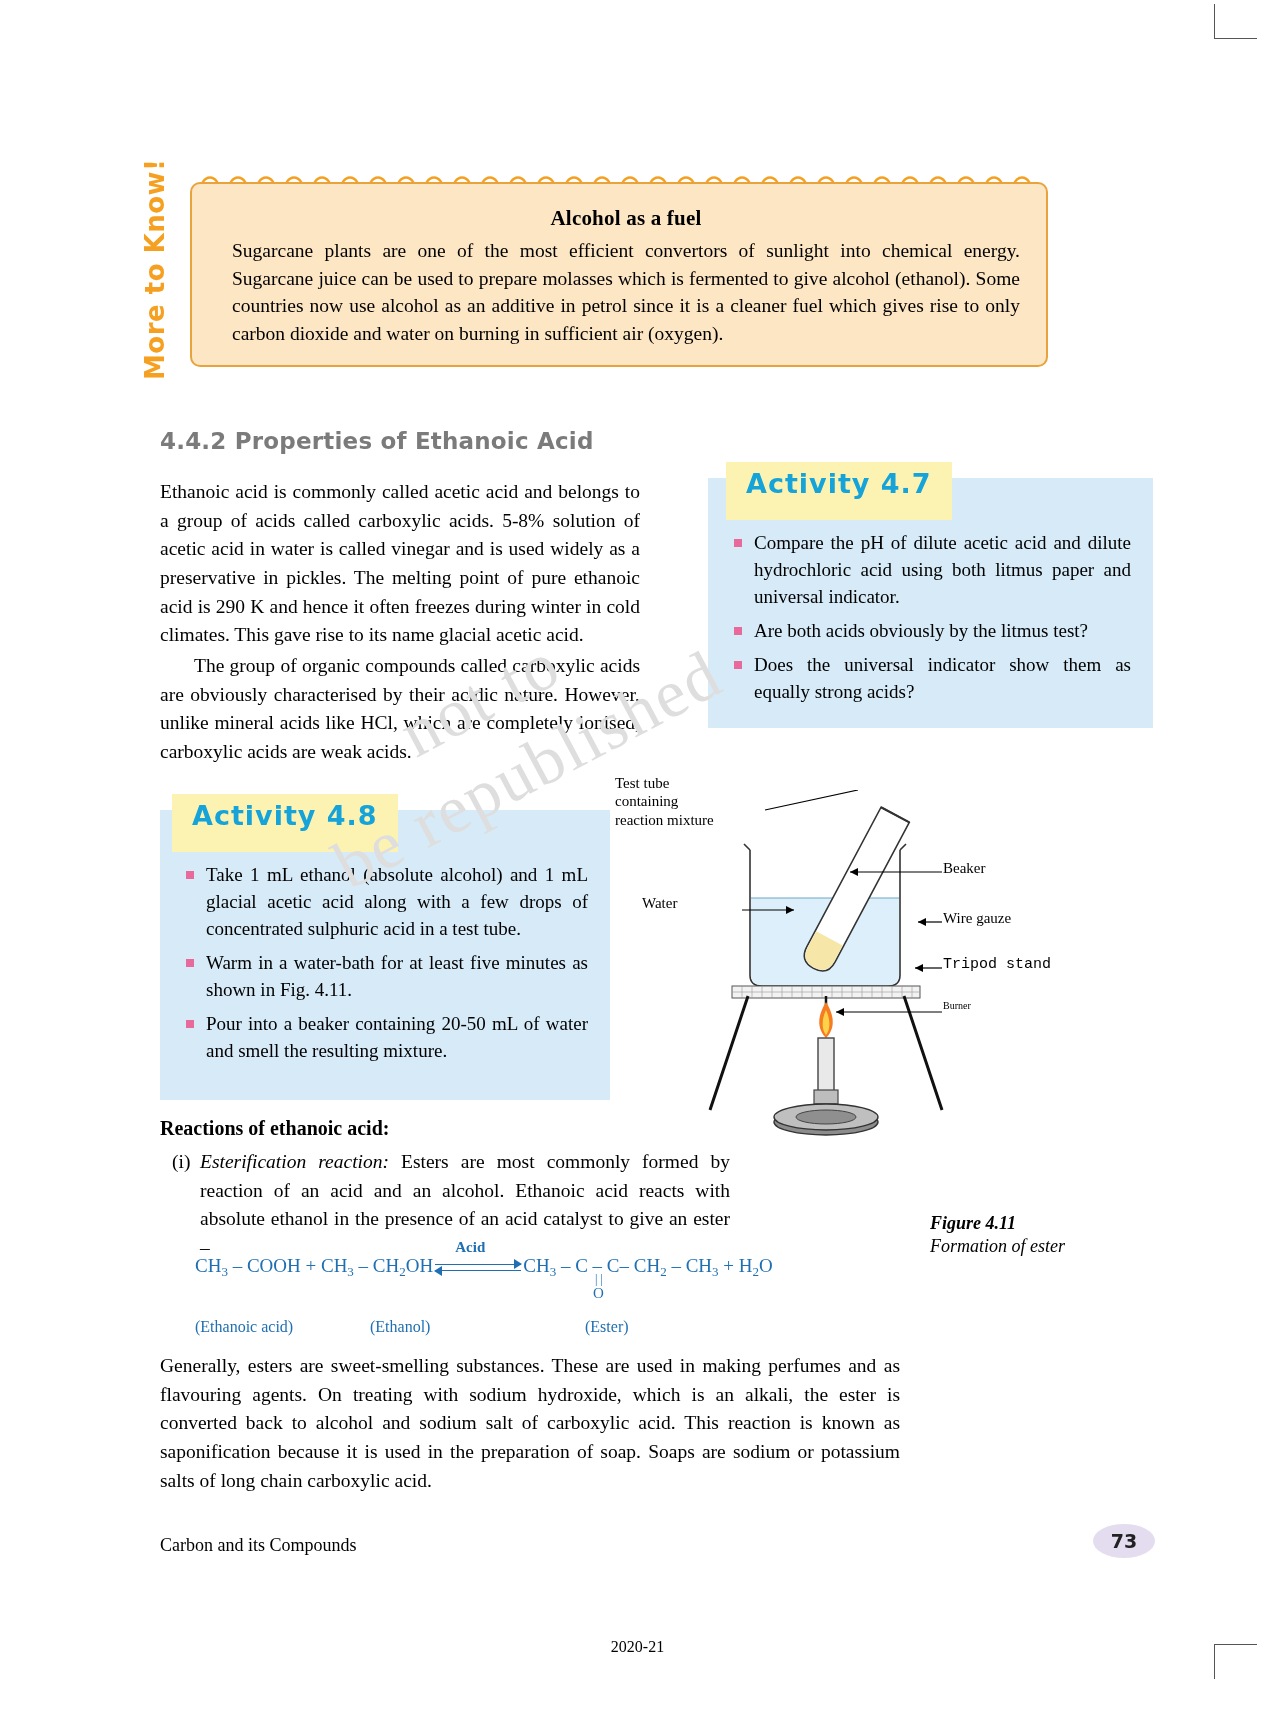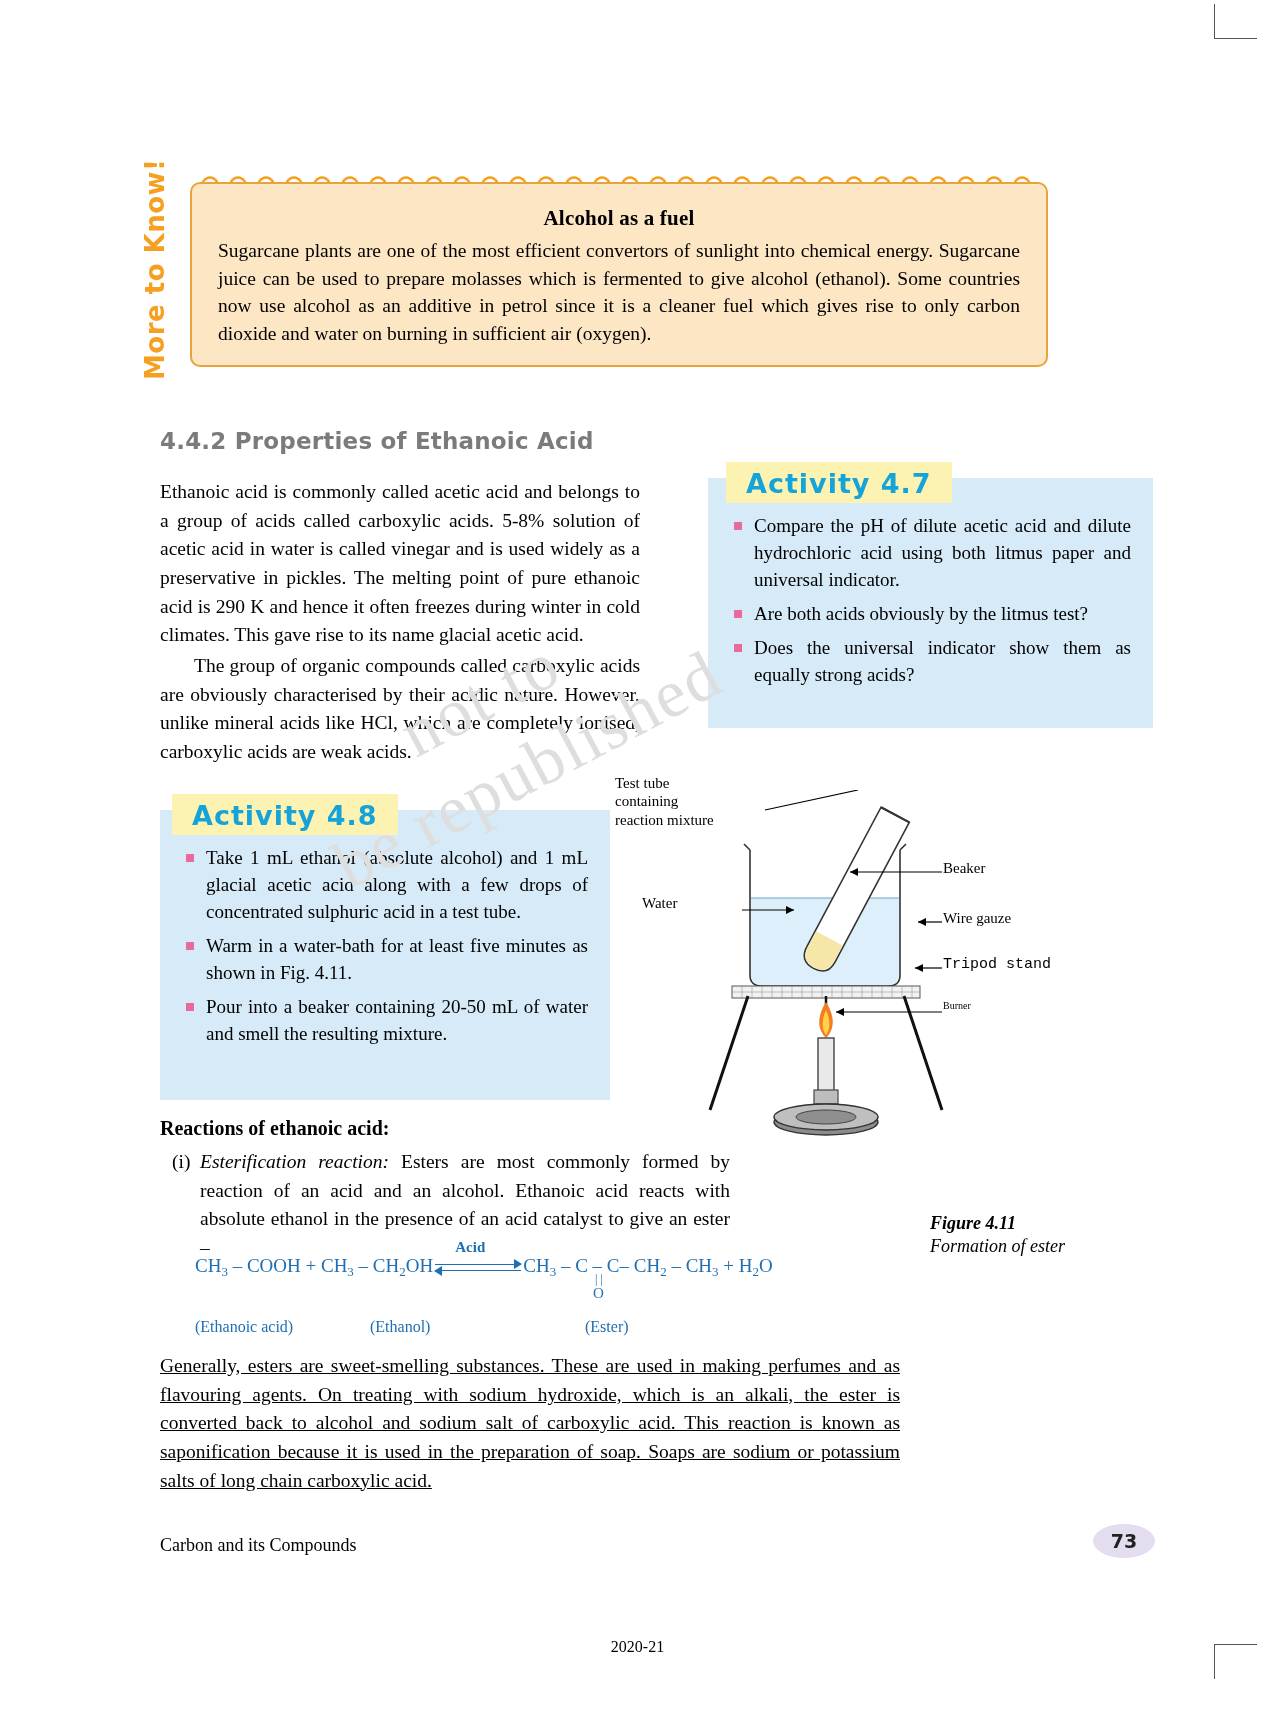--- a/index.html
+++ b/index.html
@@ -83,21 +83,21 @@
   .mtk-box {
     position: absolute;
     left: 190px;
     top: 182px;
     width: 858px;
     height: 185px;
     background: #FDE6C4;
     border: 2px solid #E8A33D;
     border-radius: 10px;
     box-sizing: border-box;
-    padding: 22px 26px 14px 26px;
+    padding: 22px 26px 14px 40px;
   }
   .spiral {
     position: absolute;
     left: 196px;
     top: 166px;
     width: 846px;
     height: 30px;
   }
   .mtk-title {
     text-align: center;
@@ -149,21 +149,21 @@
   #activity48 {
     left: 160px; top: 810px; width: 450px; height: 290px;
   }
   .activity-title {
     display: inline-block;
     background: #FCF3B2;
     color: #15A3D9;
     font-family: "DejaVu Sans", sans-serif;
     font-weight: bold;
     font-size: 27px;
-    padding: 6px 20px 4px 20px;
+    padding: 6px 20px 21px 20px;
     margin: -16px 0 10px 12px;
     letter-spacing: 1px;
   }
   #activity47 .activity-title { margin-left: 18px; }
   .activity-list {
     margin: 0;
     padding: 0 22px 0 46px;
     list-style: none;
     font-size: 19px;
     line-height: 1.42;
@@ -290,21 +290,20 @@
 
   
   .closing {
     position: absolute;
     left: 160px;
     top: 1352px;
     width: 740px;
     font-size: 19.5px;
     line-height: 1.47;
     text-align: justify;
-    text-decoration: underline;
   }
 
   
   .figure-wrap {
     position: absolute;
     left: 690px;
     top: 790px;
     width: 470px;
     height: 420px;
   }

